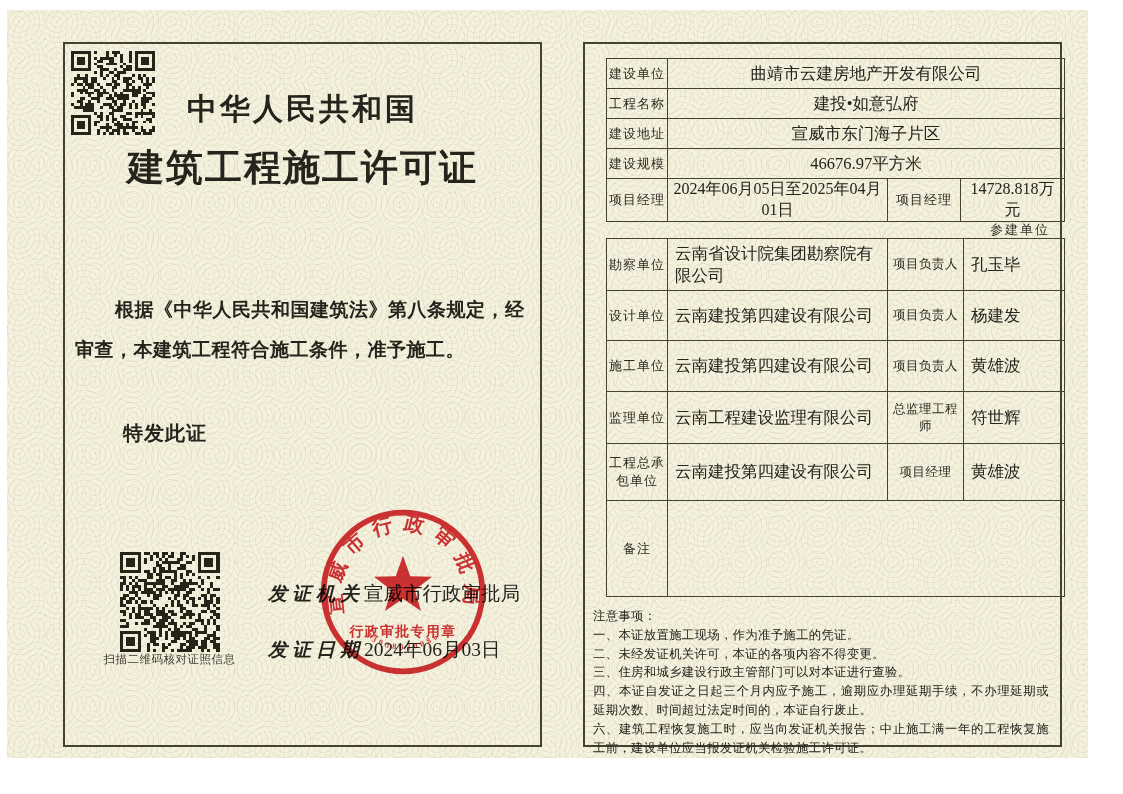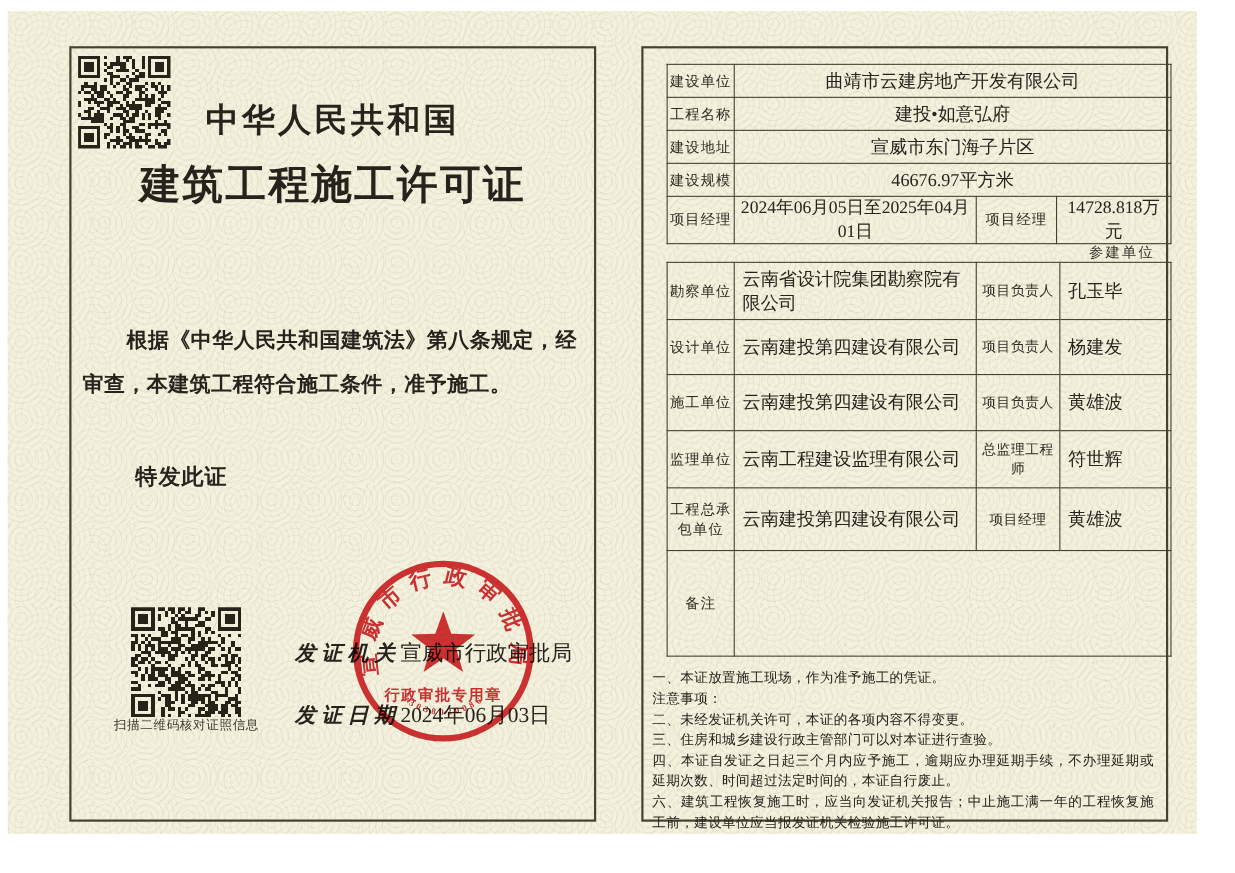--- a/index.html
+++ b/index.html
@@ -1128,22 +1128,22 @@
         <td class="person">黄雄波</td>
       </tr>
       <tr style="height:96px">
         <td class="lbl">备注</td>
         <td colspan="3"></td>
       </tr>
     </tbody>
       </table>
 
     <div class="notes">
+      <div>注意事项：</div>
       <div>一、本证放置施工现场，作为准予施工的凭证。</div>
-      <div>注意事项：</div>
       <div>二、未经发证机关许可，本证的各项内容不得变更。</div>
       <div>三、住房和城乡建设行政主管部门可以对本证进行查验。</div>
       <div>四、本证自发证之日起三个月内应予施工，逾期应办理延期手续，不办理延期或延期次数、时间超过法定时间的，本证自行废止。</div>
       <div>六、建筑工程恢复施工时，应当向发证机关报告；中止施工满一年的工程恢复施工前，建设单位应当报发证机关检验施工许可证。</div>
 
     </div>
   </div>
 </div>
 
 </body></html>

